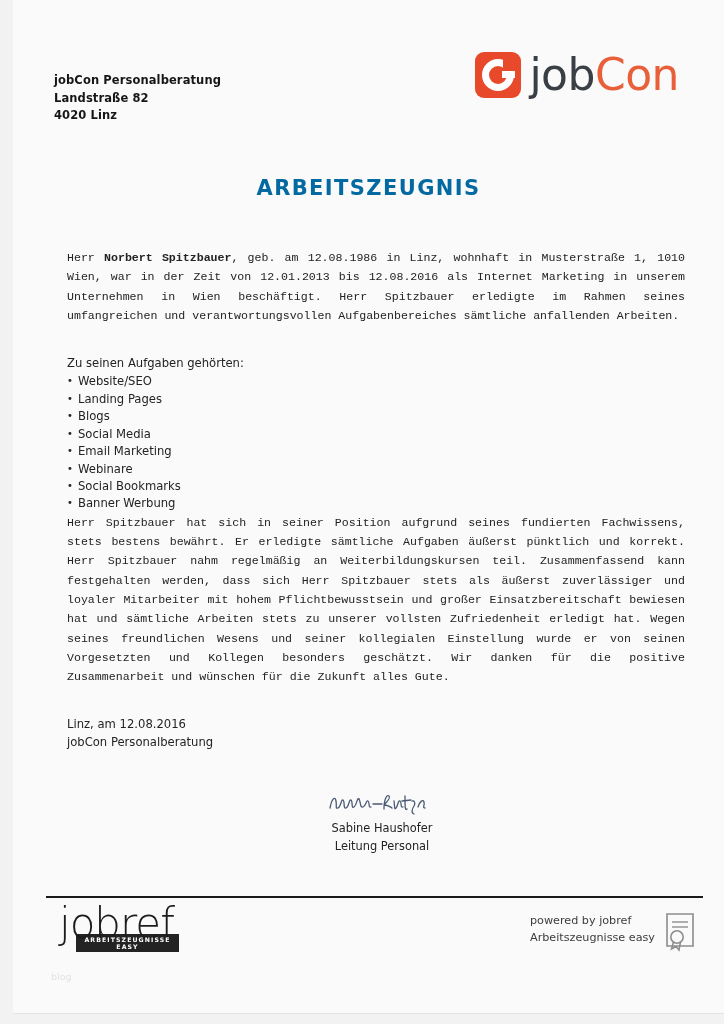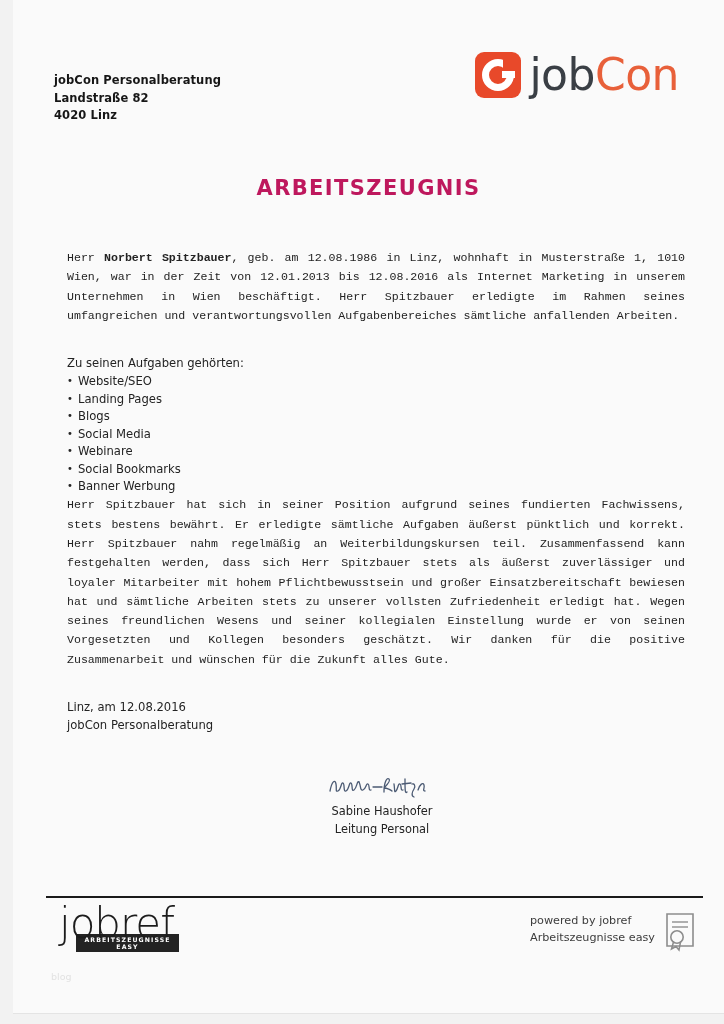--- a/index.html
+++ b/index.html
@@ -103,21 +103,21 @@
   
   .doc-title {
     position: absolute;
     left: 0;
     right: 0;
     top: 176px;
     text-align: center;
     font-size: 21px;
     font-weight: bold;
     letter-spacing: 1.4px;
-    color: #be185d;
+    color: #0369a1;
   }
 
   
   .body-area {
     position: absolute;
     left: 54px;
     top: 248px;
     width: 618px;
   }
   p.para {
@@ -281,20 +281,21 @@
 
     <p class="para"><span>Herr </span><b>Norbert Spitzbauer</b><span>, geb. am 12.08.1986 in Linz, wohnhaft in Musterstraße 1, 1010 Wien, war in der Zeit von 12.01.2013 bis 12.08.2016 als Internet Marketing in unserem Unternehmen in Wien beschäftigt. Herr Spitzbauer erledigte im Rahmen seines umfangreichen und verantwortungsvollen Aufgabenbereiches sämtliche anfallenden Arbeiten.</span></p>
 
     <div class="tasks-block">
       <div class="tasks-lead">Zu seinen Aufgaben gehörten:</div>
       <ul class="tasks">
         <li>Website/SEO</li>
         <li>Landing Pages</li>
         <li>Blogs</li>
         <li>Social Media</li>
+        <li>Email Marketing</li>
         <li>Webinare</li>
         <li>Social Bookmarks</li>
         <li>Banner Werbung</li>
       </ul>
     </div>
 
     <p class="para para-main">Herr Spitzbauer hat sich in seiner Position aufgrund seines fundierten Fachwissens, stets bestens bewährt. Er erledigte sämtliche Aufgaben äußerst pünktlich und korrekt. Herr Spitzbauer nahm regelmäßig an Weiterbildungskursen teil. Zusammenfassend kann festgehalten werden, dass sich Herr Spitzbauer stets als äußerst zuverlässiger und loyaler Mitarbeiter mit hohem Pflichtbewusstsein und großer Einsatzbereitschaft bewiesen hat und sämtliche Arbeiten stets zu unserer vollsten Zufriedenheit erledigt hat. Wegen seines freundlichen Wesens und seiner kollegialen Einstellung wurde er von seinen Vorgesetzten und Kollegen besonders geschätzt. Wir danken für die positive Zusammenarbeit und wünschen für die Zukunft alles Gute.</p>
 
     <div class="closing">
       <div>Linz, am 12.08.2016</div>

